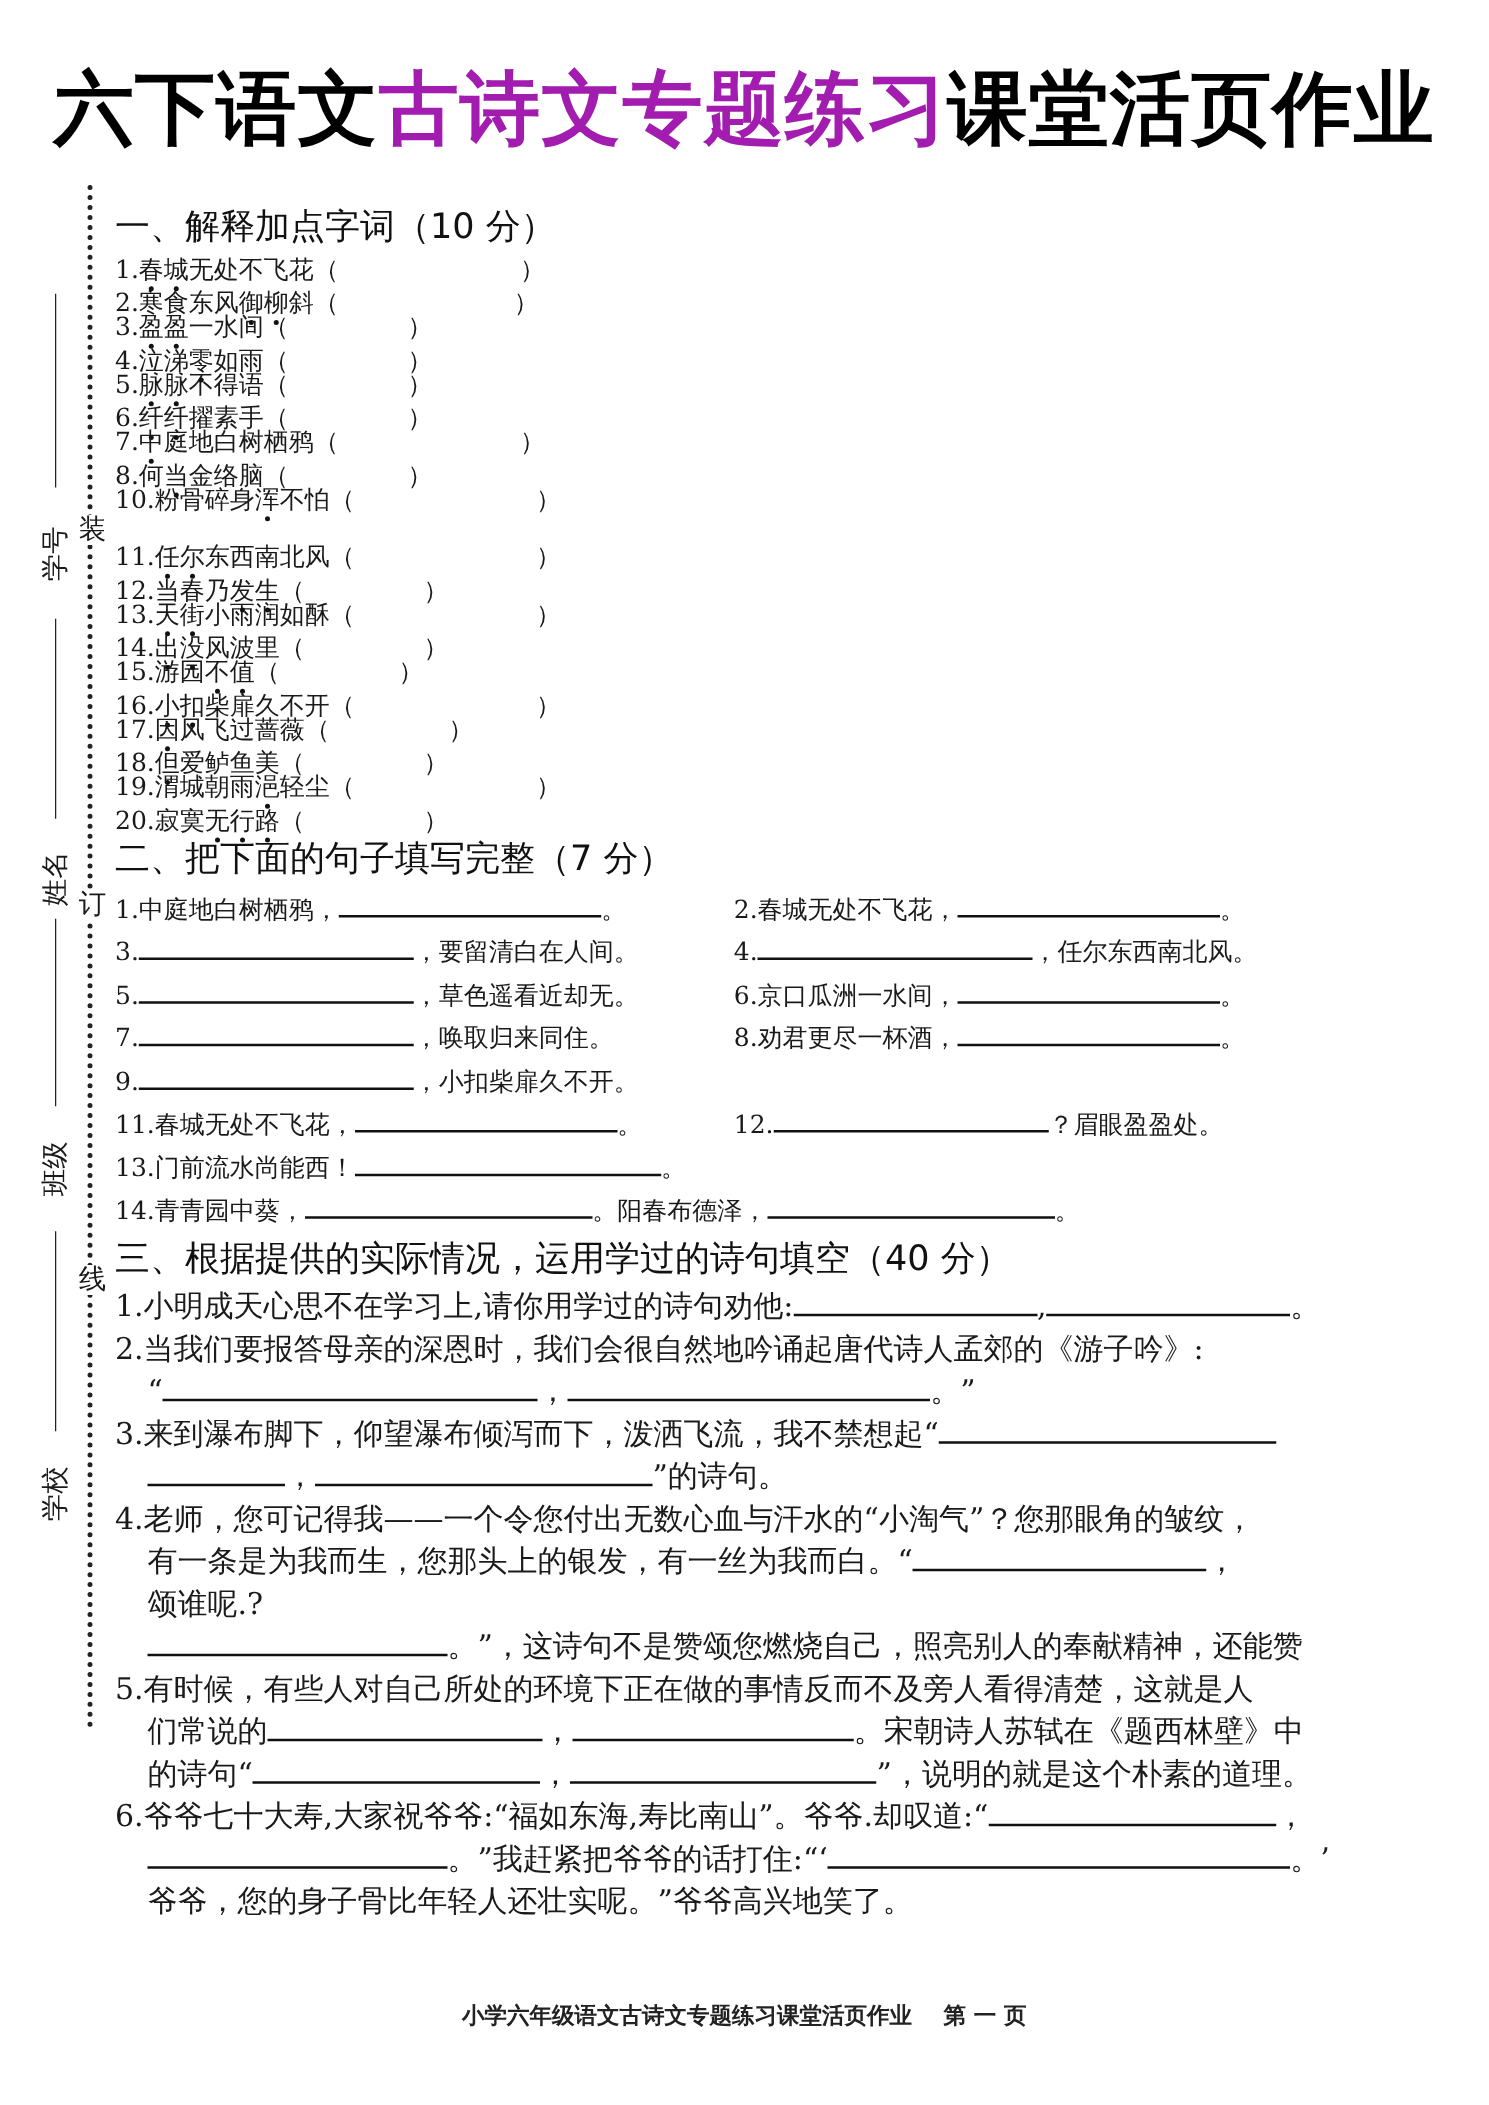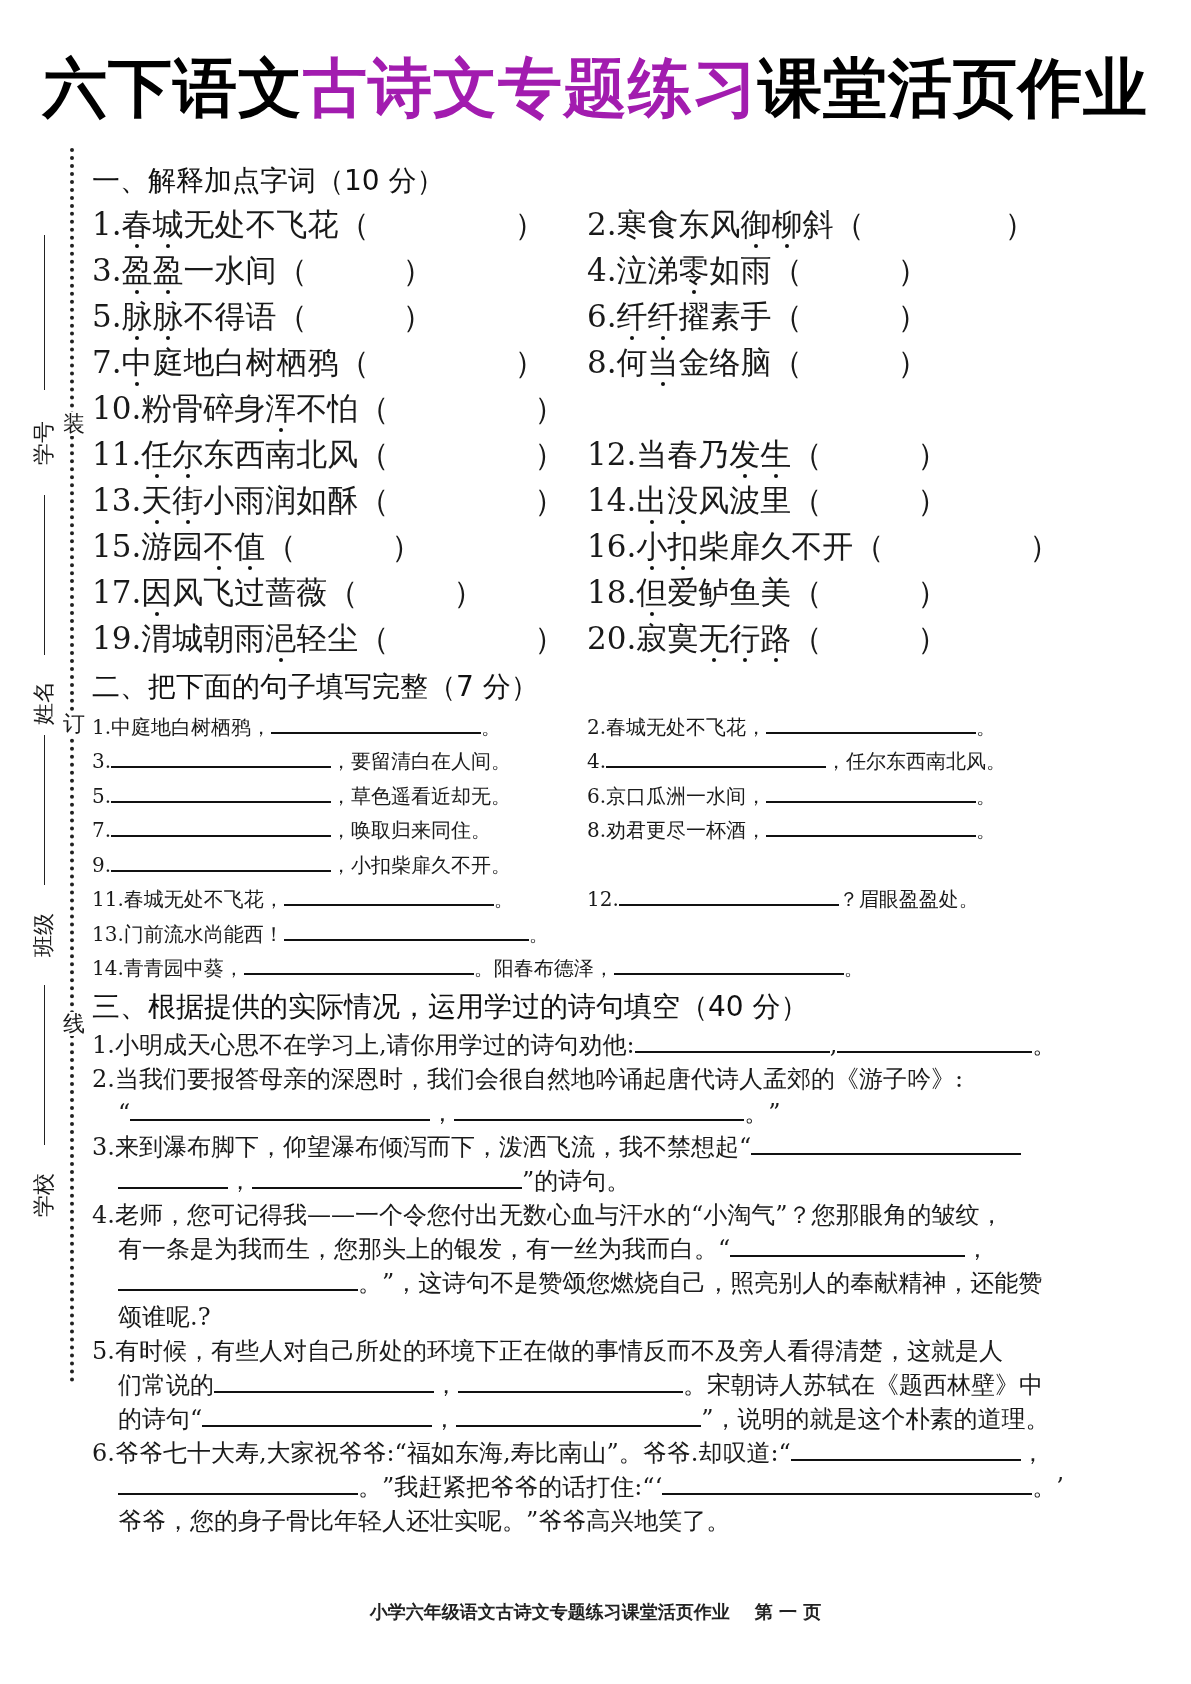--- a/index.html
+++ b/index.html
@@ -30,21 +30,21 @@
     position: absolute; left: 22px; width: 44px; font-size: 22px;
     font-family: "DejaVu Sans", sans-serif;
     transform: rotate(-90deg); transform-origin: center; text-align: center;
   }
 
   .content { position: absolute; left: 92px; top: 160px; width: 1070px; }
   .section-title {
     font-family: "DejaVu Sans", sans-serif; font-size: 28px; font-weight: normal;
     line-height: 42px; margin: 0; color: #111;
   }
-  .row { display: flex; height: 46px; align-items: center; font-size: 31px; }
+  .row { display: flex; height: 46px; align-items: flex-start; font-size: 20px; flex-direction: column; }
   .row .col { width: 495px; white-space: nowrap; }
   .row .col + .col { width: 560px; }
   .paren-gap { display: inline-block; }
   .dot { position: relative; }
   .dot::after {
     content: ""; position: absolute; left: 50%; bottom: -6px; width: 4px; height: 4px;
     border-radius: 50%; background: #111; transform: translateX(-50%);
   }
 
   .frow { display: flex; height: 34.5px; align-items: center; font-size: 20px; }
@@ -162,22 +162,22 @@
 
   <h2 class="section-title" style="margin-top:2px">三、根据提供的实际情况，运用学过的诗句填空（40 分）</h2>
   <div class="q3">
     <p><span>1.小明成天心思不在学习上,请你用学过的诗句劝他:</span><span class="blank" style="width:195px"></span>,<span class="blank" style="width:195px"></span>。</p>
     <p>2.当我们要报答母亲的深恩时，我们会很自然地吟诵起唐代诗人孟郊的《游子吟》:</p>
     <p class="indent">“<span class="blank" style="width:300px"></span>，<span class="blank" style="width:290px"></span>。”</p>
     <p><span>3.来到瀑布脚下，仰望瀑布倾泻而下，泼洒飞流，我不禁想起“</span><span class="blank" style="width:270px"></span></p>
     <p class="indent"><span class="blank" style="width:110px"></span>，<span class="blank" style="width:270px"></span><span>”的诗句。</span></p>
     <p>4.老师，您可记得我——一个令您付出无数心血与汗水的“小淘气”？您那眼角的皱纹，</p>
     <p class="indent"><span>有一条是为我而生，您那头上的银发，有一丝为我而白。“</span><span class="blank" style="width:235px"></span>，</p>
+    <p class="indent">颂谁呢.?</p>
     <p class="indent"><span class="blank" style="width:240px"></span><span>。”，这诗句不是赞颂您燃烧自己，照亮别人的奉献精神，还能赞</span></p>
-    <p class="indent">颂谁呢.?</p>
     <p>5.有时候，有些人对自己所处的环境下正在做的事情反而不及旁人看得清楚，这就是人</p>
     <p class="indent"><span>们常说的</span><span class="blank" style="width:220px"></span>，<span class="blank" style="width:225px"></span><span>。宋朝诗人苏轼在《题西林壁》中</span></p>
     <p class="indent"><span>的诗句“</span><span class="blank" style="width:230px"></span>，<span class="blank" style="width:245px"></span><span>”，说明的就是这个朴素的道理。</span></p>
     <p><span>6.爷爷七十大寿,大家祝爷爷:“福如东海,寿比南山”。爷爷.却叹道:“</span><span class="blank" style="width:230px"></span>，</p>
     <p class="indent"><span class="blank" style="width:240px"></span><span>。”我赶紧把爷爷的话打住:“‘</span><span class="blank" style="width:370px"></span>。’</p>
     <p class="indent">爷爷，您的身子骨比年轻人还壮实呢。”爷爷高兴地笑了。</p>
   </div>
 </div>
 
 <div class="footer">

